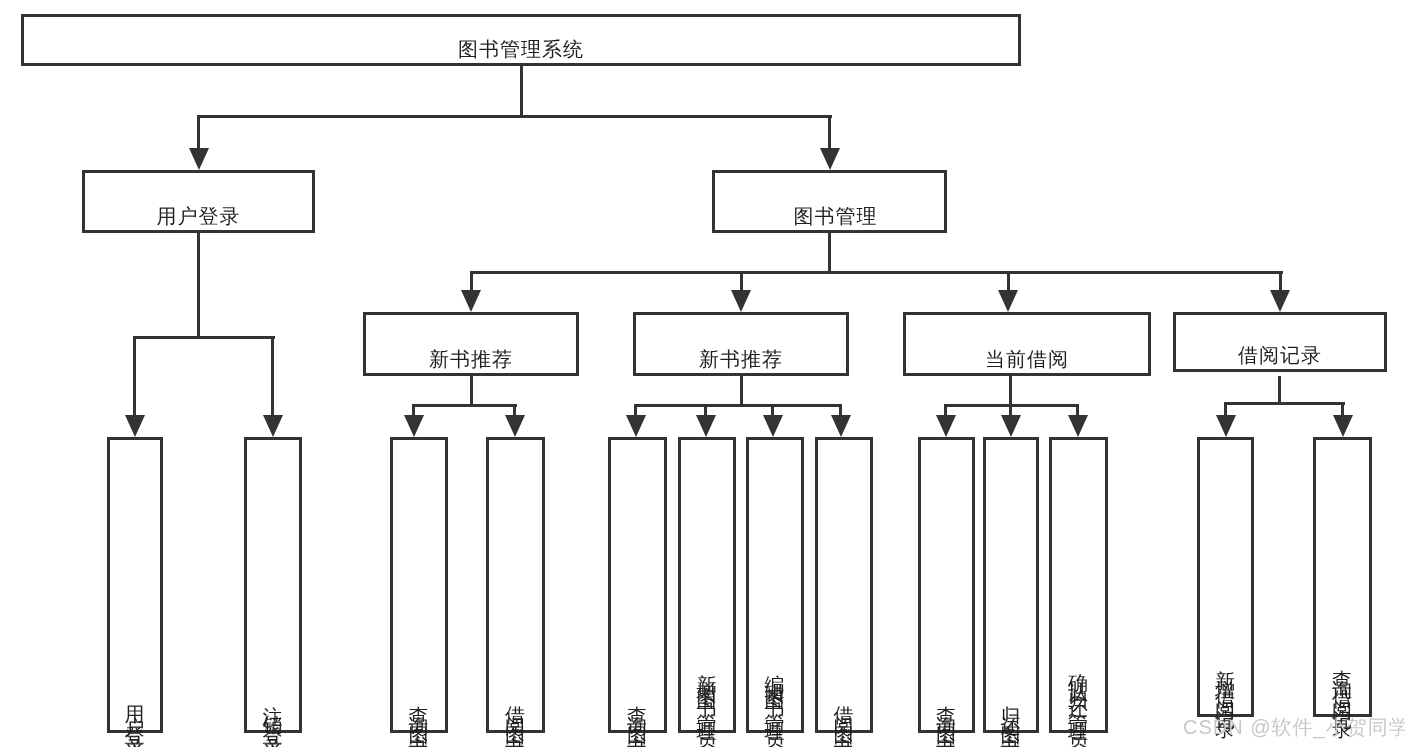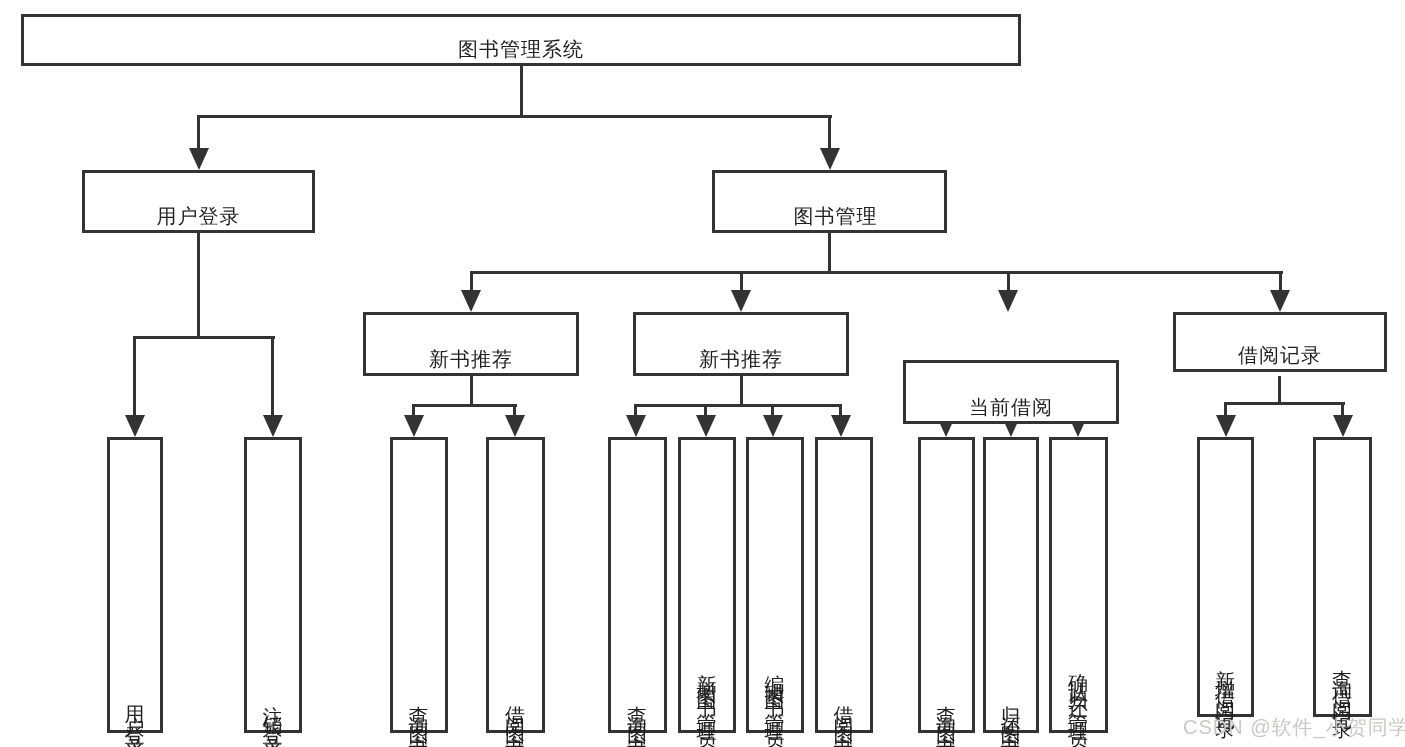--- a/index.html
+++ b/index.html
@@ -134,21 +134,21 @@
   </div>
 
   <div class="box" style="left:363px;top:312px;width:216px;height:64px;">
     <span>新书推荐</span>
   </div>
 
   <div class="box" style="left:633px;top:312px;width:216px;height:64px;">
     <span>新书推荐</span>
   </div>
 
-  <div class="box" style="left:903px;top:312px;width:216px;height:64px;margin-top:48px;">
+  <div class="box" style="left:903px;top:312px;width:248px;height:64px;">
     <span>当前借阅</span>
   </div>
 
   <div class="box" style="left:1173px;top:312px;width:214px;height:60px;">
     <span>借阅记录</span>
   </div>
 
   <div class="box leaf" style="left:107px;width:56px;">
     <span class="vtext">用户登录</span>
   </div>

